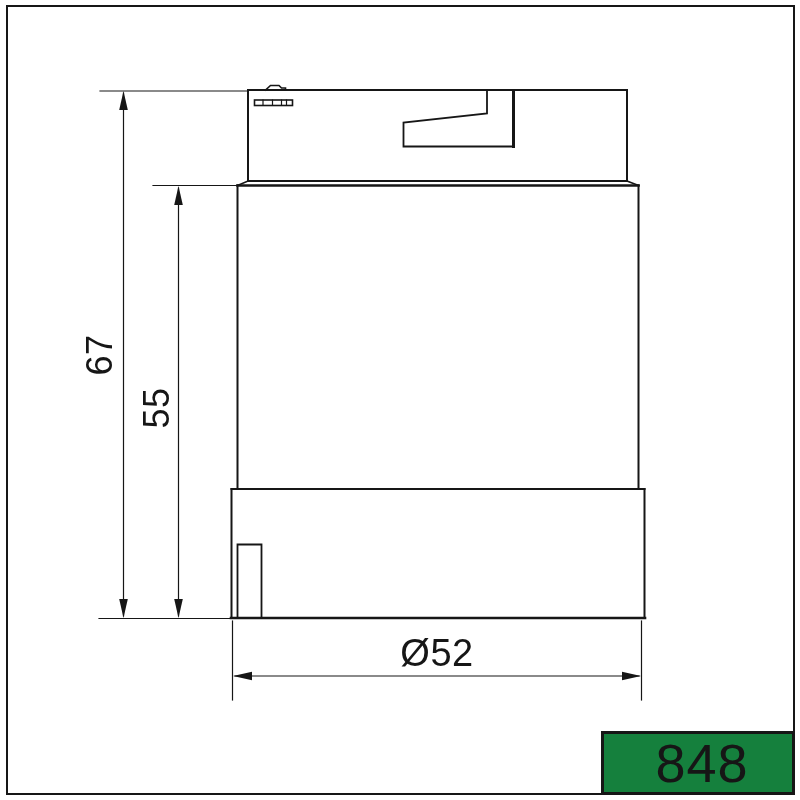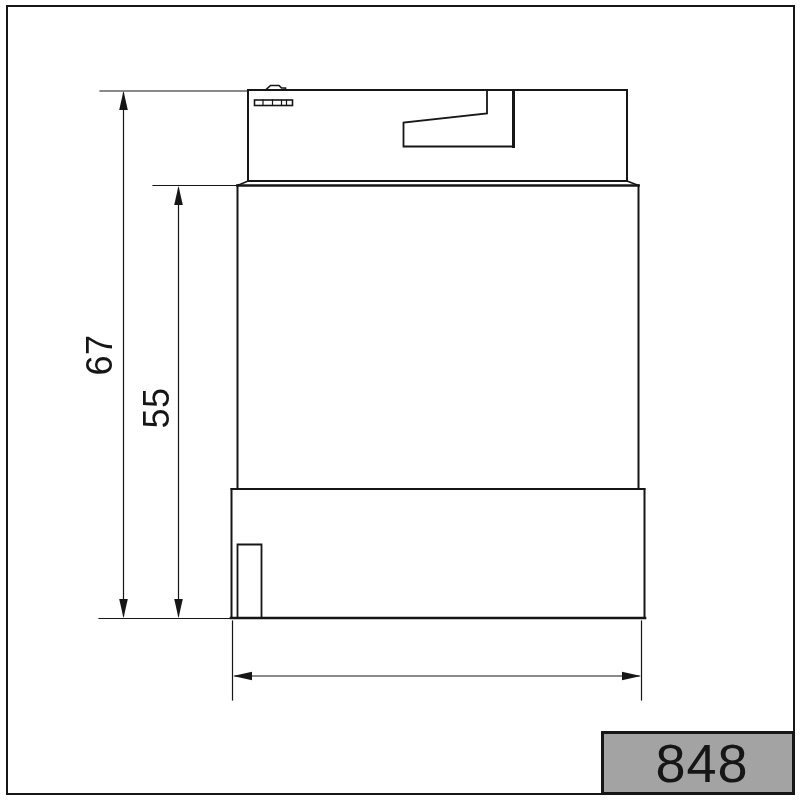--- a/index.html
+++ b/index.html
@@ -66,21 +66,21 @@
     position: absolute;
     left: 601px;
     top: 731px;
     width: 194px;
     height: 64px;
     border: 3px solid #161616;
     box-sizing: border-box;
     display: flex;
     align-items: center;
     justify-content: center;
-    background: #a3a3a3;
+    background: #15803d;
   }
   .pn-box span {
     color: #161616;
     font-size: 54px;
     line-height: 1;
     letter-spacing: 1px;
     padding-left: 8px;
   }
 </style>
 </head>
@@ -154,18 +154,19 @@
       <path d="M235,676 L639,676"></path>
       <polygon points="233,676 252,671.7 252,680.3" fill="#161616" stroke="none"></polygon>
       <polygon points="641,676 622,671.7 622,680.3" fill="#161616" stroke="none"></polygon>
     </g>
   </svg>
 
   <div class="dim-label dim-vertical dim-67">67</div>
 
   <div class="dim-label dim-vertical dim-55">55</div>
 
+  <div class="dim-label dim-dia">Ø52</div>
 
   <div class="pn-box">
     <span>848</span>
   </div>
 
 </div>
 
 </body></html>

